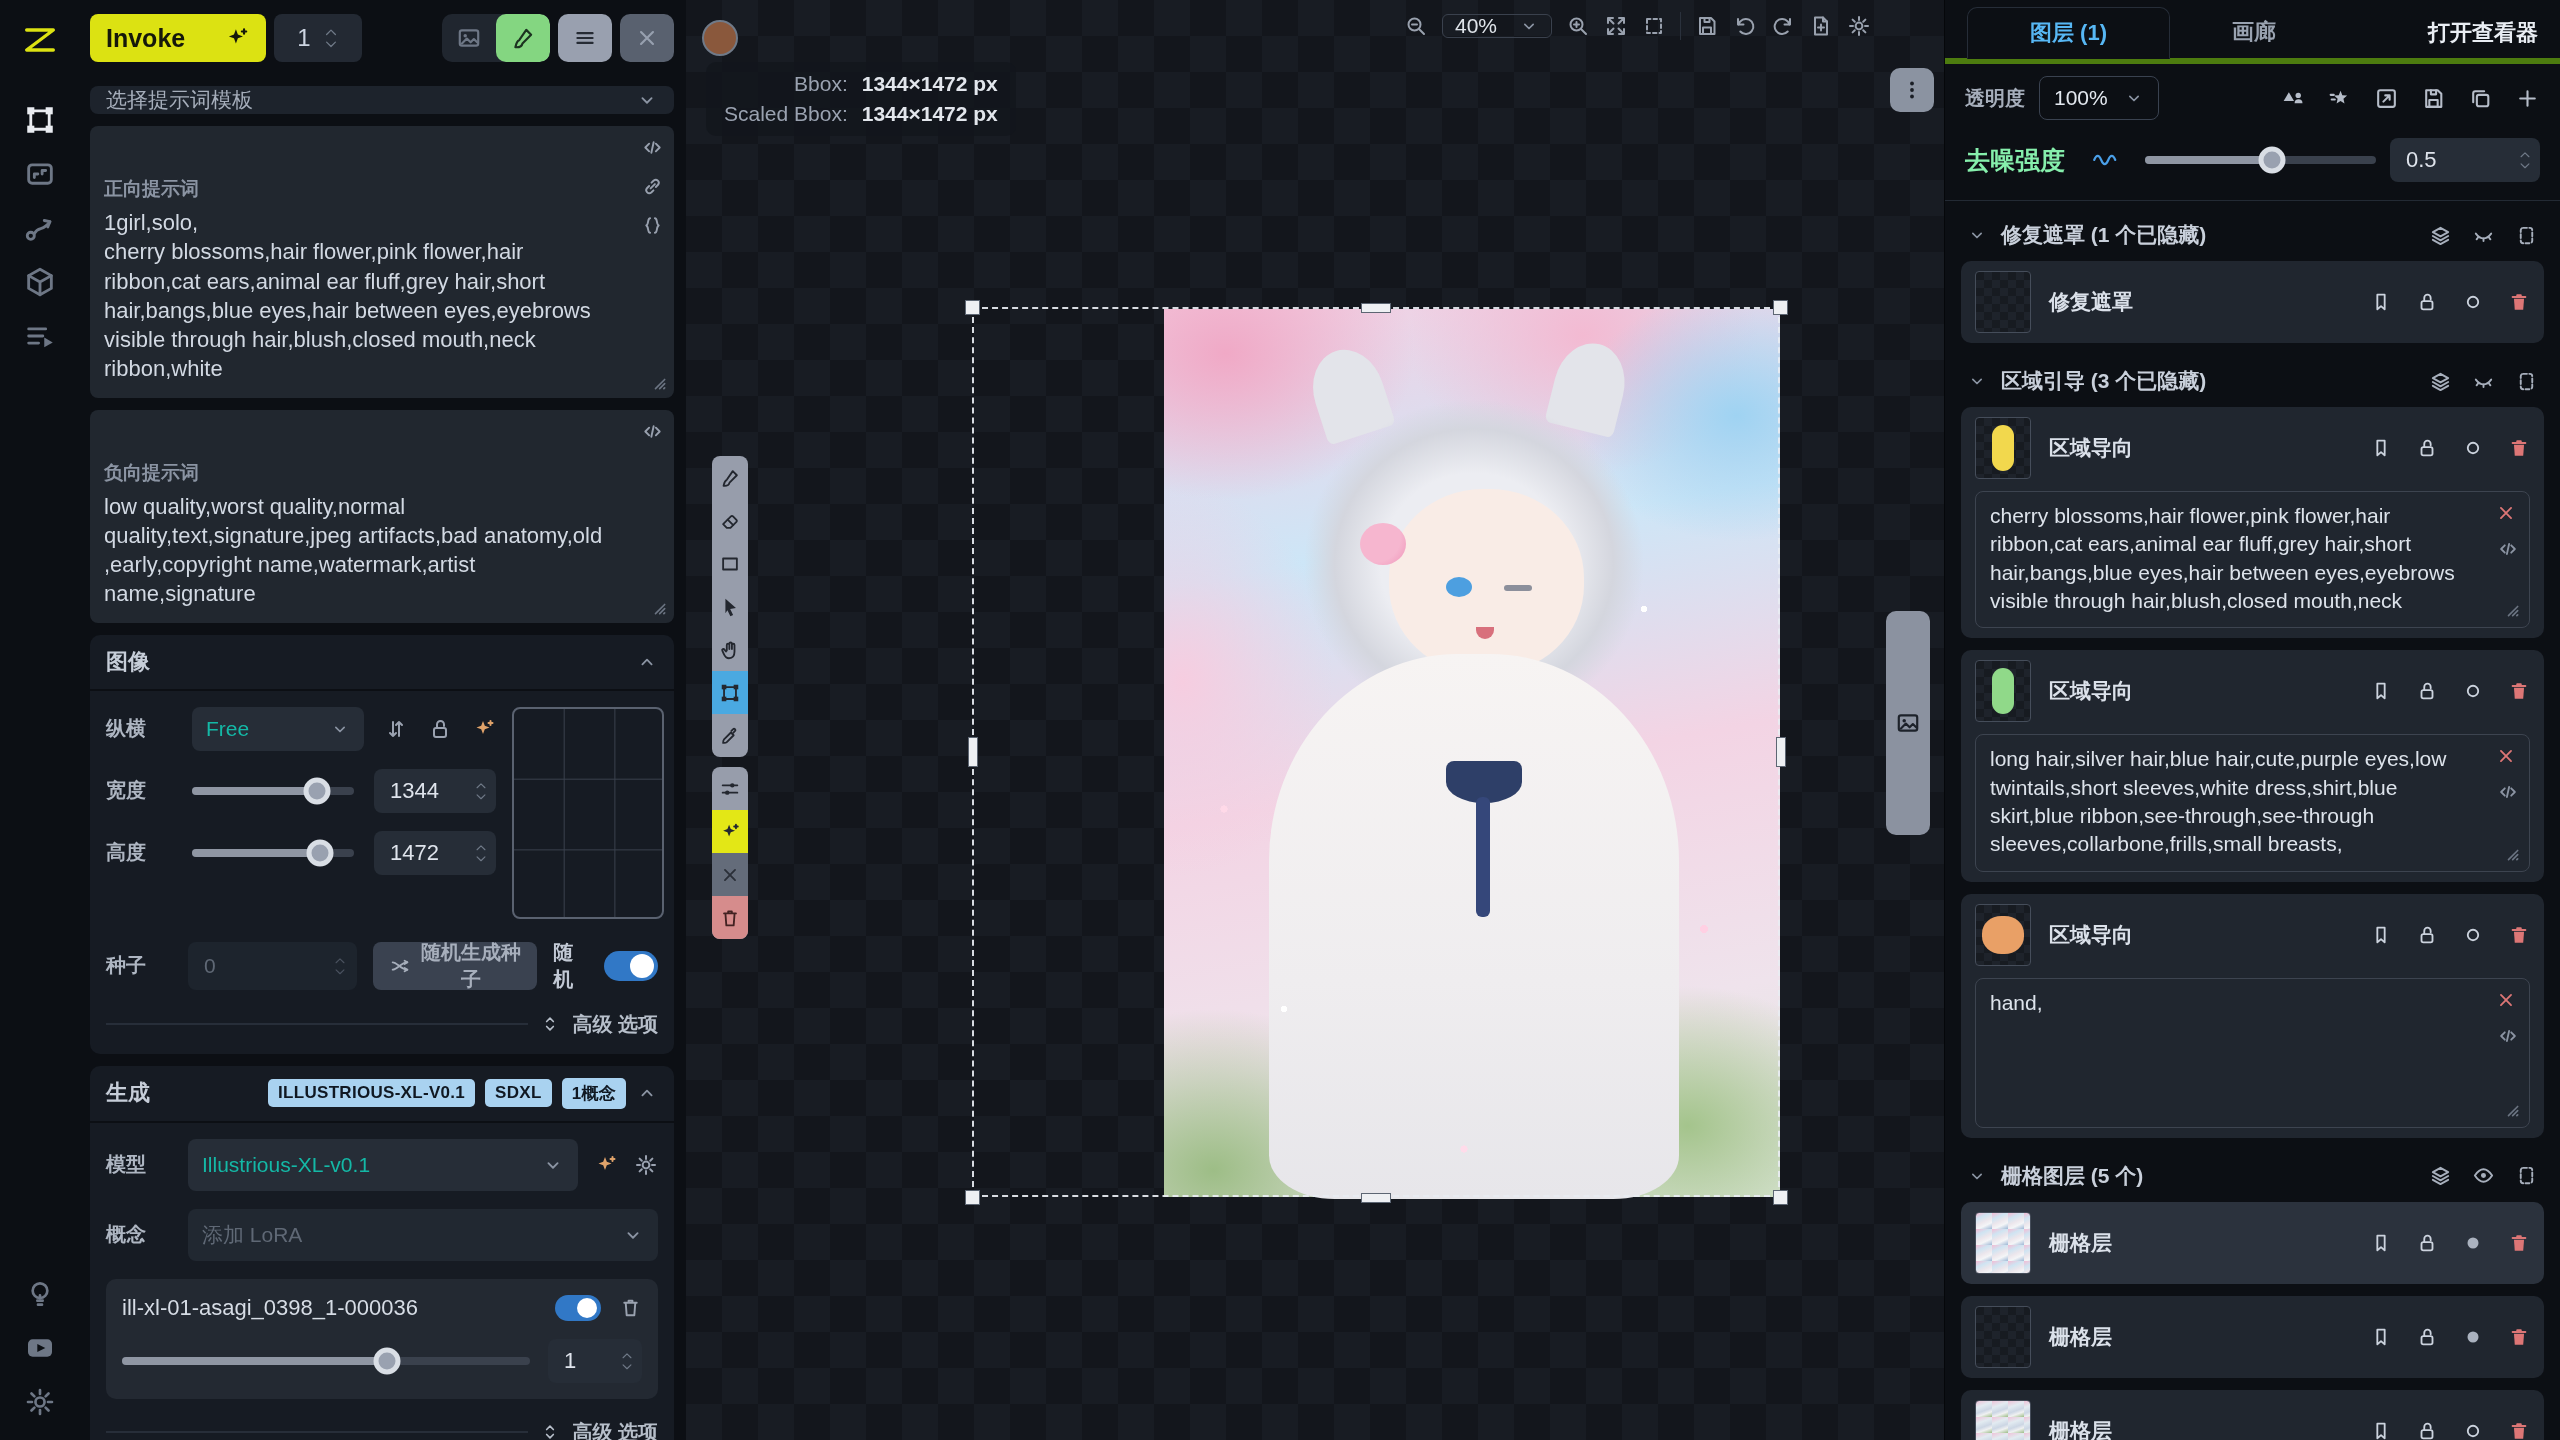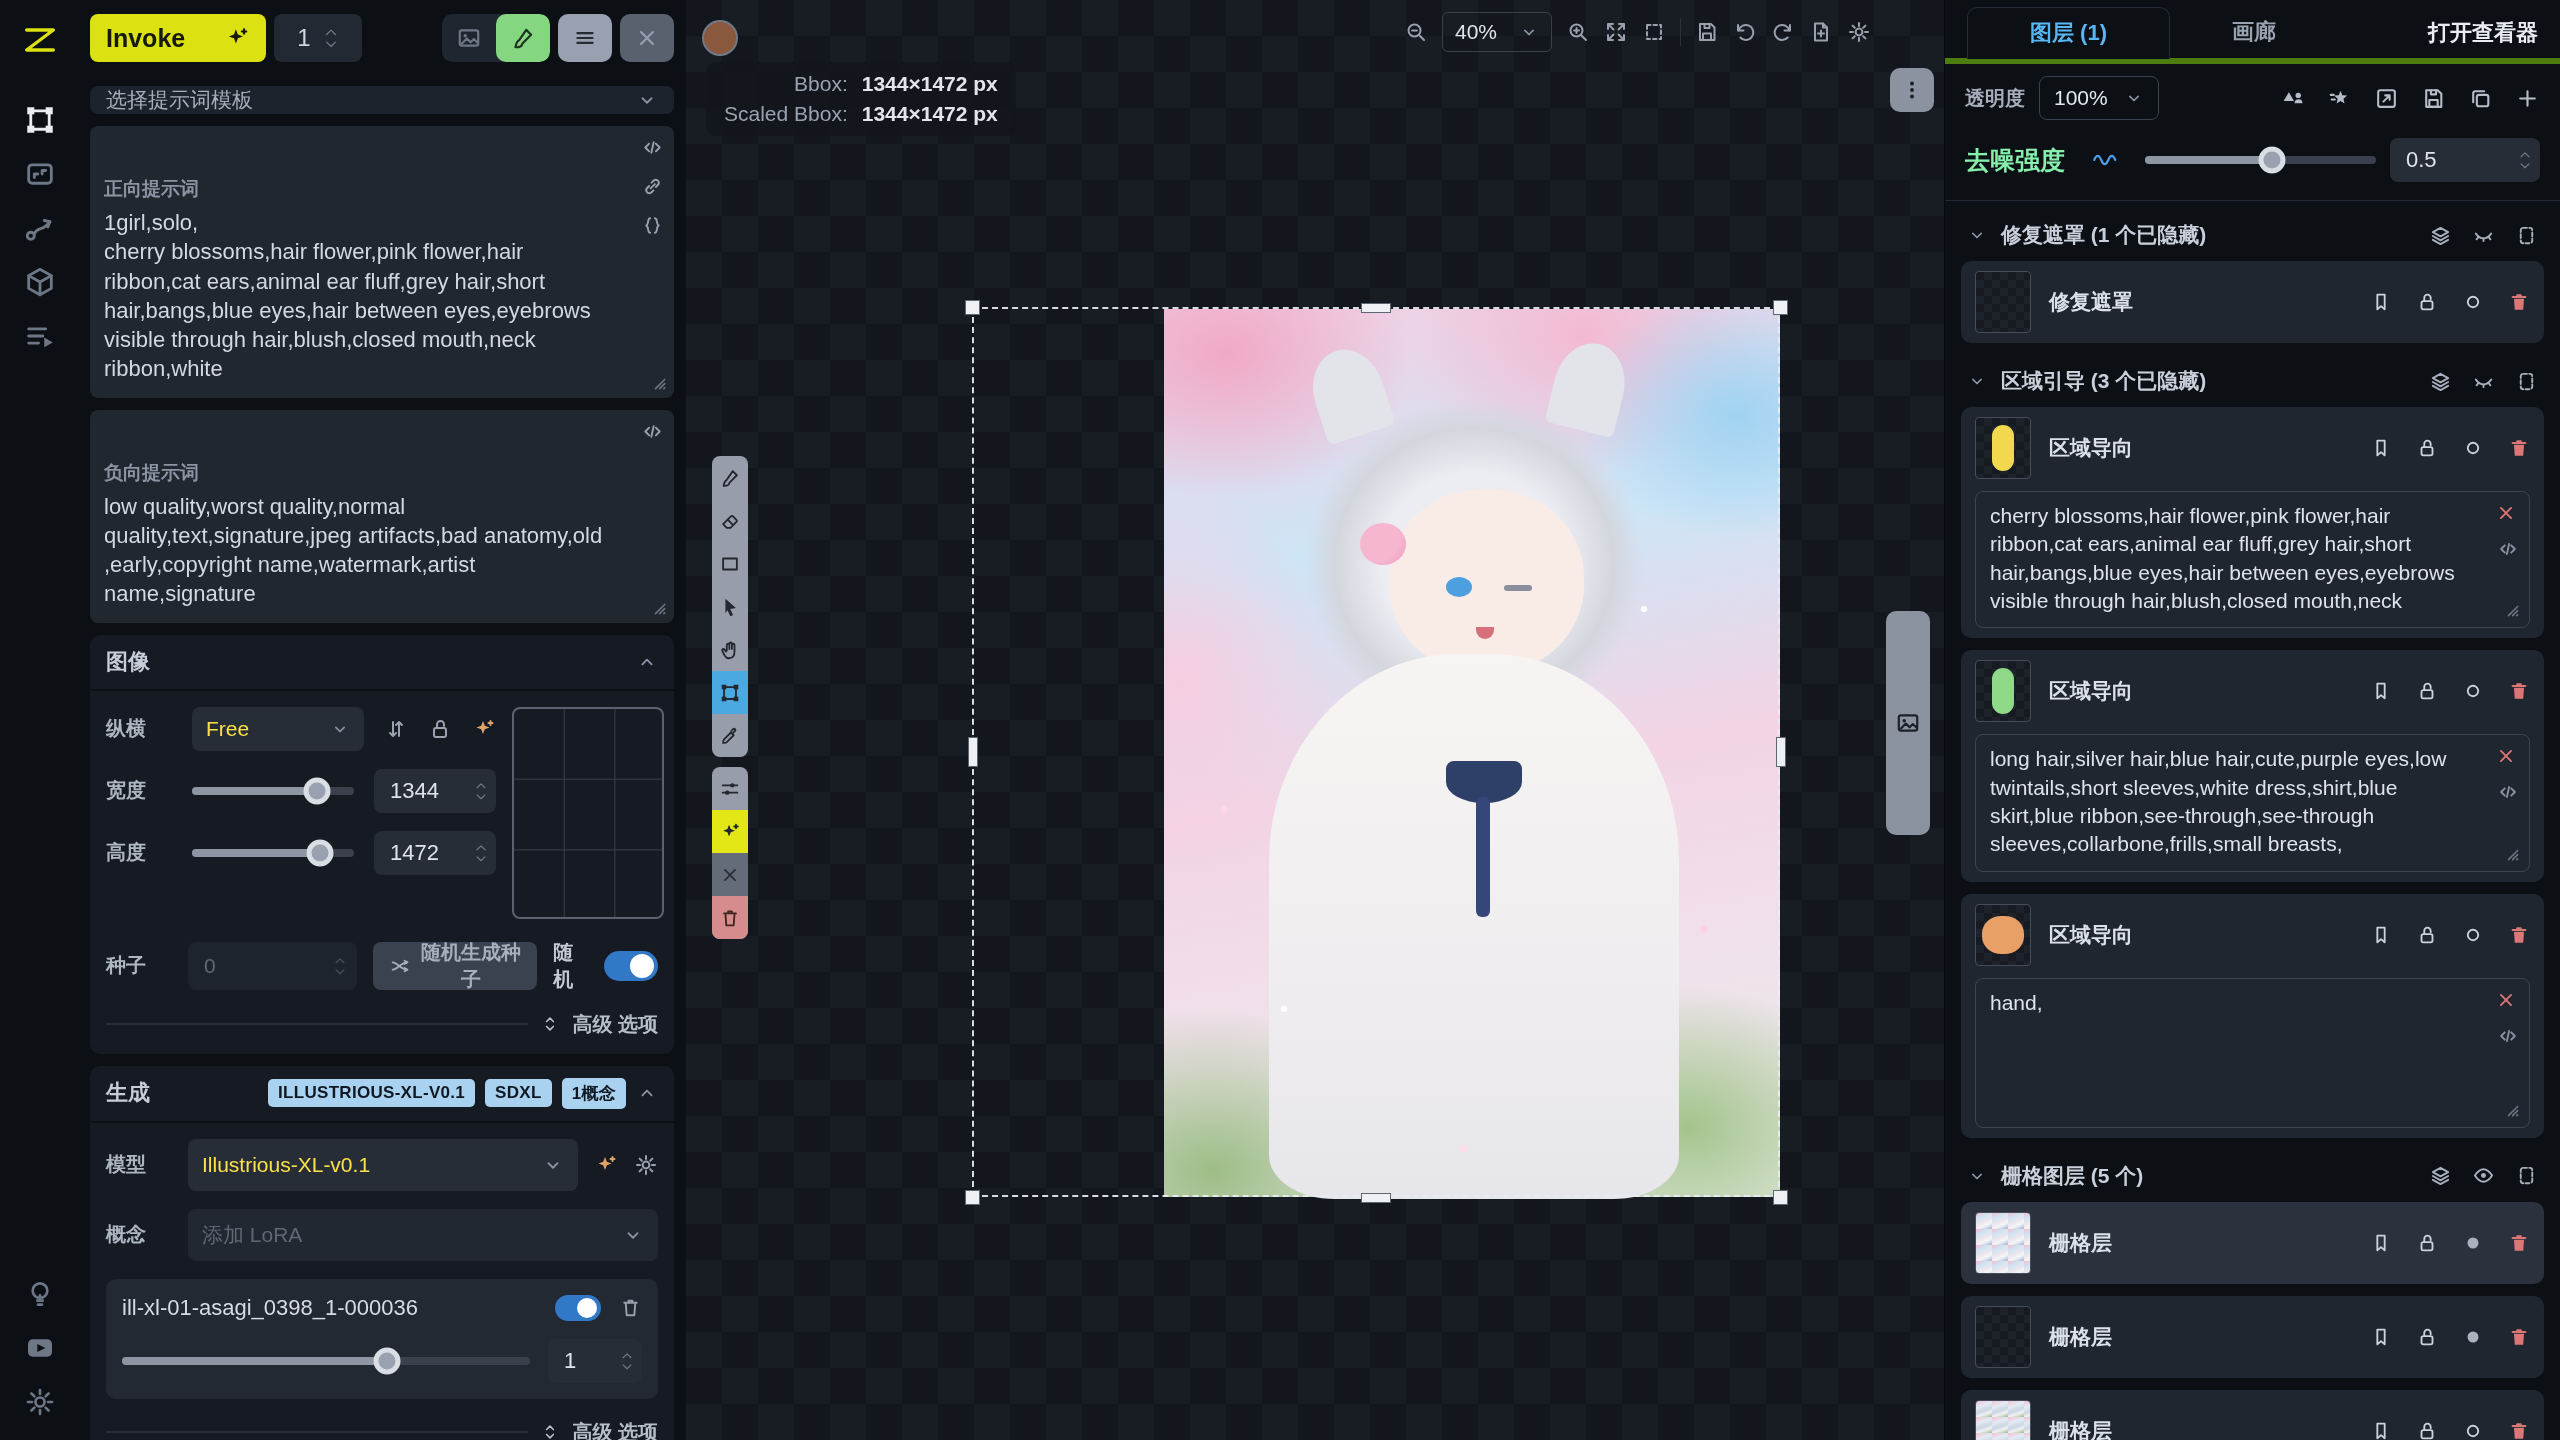--- a/index.html
+++ b/index.html
@@ -42,21 +42,21 @@
   .picons { position:absolute; right:10px; top:10px; display:flex; flex-direction:column; gap:16px; color:#98a0ae; }
   .presize { position:absolute; right:6px; bottom:6px; color:#6b7482; }
 
   .section { background:#161b23; border-radius:10px; }
   .sec-h { display:flex; align-items:center; gap:10px; padding:12px 16px; }
   .sec-title { font-size:22px; font-weight:700; color:#c6cdd8; }
   .sec-b { border-top:2px solid #0c0f14; padding:16px; }
   .badge { background:#a9d2f0; color:#101822; font-weight:700; font-size:17px; padding:4px 10px; border-radius:5px; letter-spacing:.3px; }
   .flabel { width:66px; flex:0 0 66px; font-size:20px; font-weight:700; color:#aeb6c2; }
   .flabel.w90 { width:92px; flex:0 0 92px; }
-  .select { background:#262d37; border-radius:8px; height:44px; display:flex; align-items:center; padding:0 14px; color:#fde047; font-size:21px; gap:12px; }
+  .select { background:#262d37; border-radius:8px; height:44px; display:flex; align-items:center; padding:0 14px; color:#14b8a6; font-size:21px; gap:12px; }
   .select .chev { margin-left:auto; color:#8b94a3; }
   .sl { position:relative; height:8px; background:#3a414d; border-radius:4px; flex:1; }
   .sl-f { position:absolute; left:0; top:0; height:100%; background:#8f96a3; border-radius:4px; }
   .sl-k { position:absolute; top:50%; transform:translate(-50%,-50%); width:27px; height:27px; border-radius:50%; background:#99a1b0; border:5px solid #d9dee5; }
   .numbox { background:#262d37; border-radius:8px; height:44px; display:flex; align-items:center; padding:0 8px 0 16px; color:#dfe4ec; font-size:22px; }
   .numbox .stepcol { margin-left:auto; }
   .ratio-box { width:152px; height:212px; border:2px solid #5a6270; border-radius:8px; margin-left:16px; flex:0 0 152px;
     background-image:linear-gradient(#39404c 1px,transparent 1px),linear-gradient(90deg,#39404c 1px,transparent 1px);
     background-size:50.7px 70.7px; background-position:-1px -1px; }
   .imgtop { display:flex; align-items:stretch; }
@@ -77,21 +77,21 @@
   
   .canvas { flex:1; position:relative; overflow:hidden; background-color:#13161c;
     background-image:linear-gradient(45deg,#181c23 25%,transparent 25%,transparent 75%,#181c23 75%),
                      linear-gradient(45deg,#181c23 25%,transparent 25%,transparent 75%,#181c23 75%);
     background-size:72px 72px; background-position:0 0,36px 36px; }
   .swatch { position:absolute; left:16px; top:20px; width:36px; height:36px; border-radius:50%; border:2px solid #707a88; }
   .bboxinfo { position:absolute; left:20px; top:62px; background:rgba(18,22,28,.78); border-radius:10px; padding:10px 18px; display:grid; grid-template-columns:auto auto; gap:6px 14px; font-size:21px; }
   .bboxinfo .bl { color:#9aa2b0; text-align:right; }
   .bboxinfo .bv { color:#e2e6ec; font-weight:700; }
   .ctoolbar { position:absolute; left:718px; top:12px; display:flex; align-items:center; gap:14px; color:#99a1ae; }
-  .zoombox { border:1px solid #3a414d; border-radius:6px; height:40px; width:110px; display:flex; align-items:center; padding:0 12px; gap:14px; color:#dfe4ea; font-size:21px; }
+  .zoombox { border:1px solid #3a414d; border-radius:6px; height:24px; width:110px; display:flex; align-items:center; padding:0 12px; gap:14px; color:#dfe4ea; font-size:21px; }
   .vdiv { width:1px; height:28px; background:#2a313c; }
   .dots-btn { position:absolute; left:1204px; top:68px; width:44px; height:44px; background:#8b93a1; color:#1a1e25; border-radius:10px; display:flex; align-items:center; justify-content:center; }
   .gal-handle { position:absolute; right:14px; top:611px; width:44px; height:224px; background:#8b92a0; border-radius:10px; display:flex; align-items:center; justify-content:center; color:#1d222a; }
 
   .vtools { position:absolute; left:26px; top:456px; width:36px; display:flex; flex-direction:column; gap:10px; }
   .vgroup { background:#979dab; border-radius:8px; overflow:hidden; display:flex; flex-direction:column; }
   .vbtn { width:36px; height:43px; display:flex; align-items:center; justify-content:center; color:#23272f; }
   .vbtn.on { background:#4aa9e1; }
   .vbtn.yellow { background:#e3e716; }
   .vbtn.gray { background:#646c7a; color:#2a2f38; }

